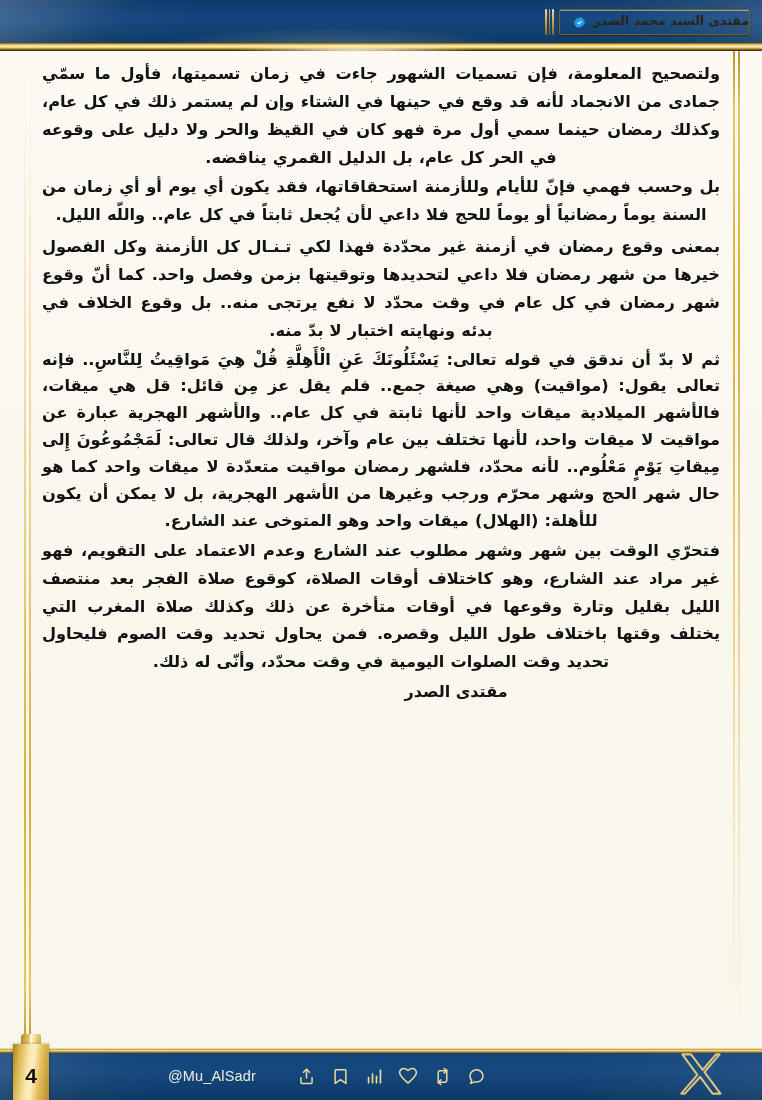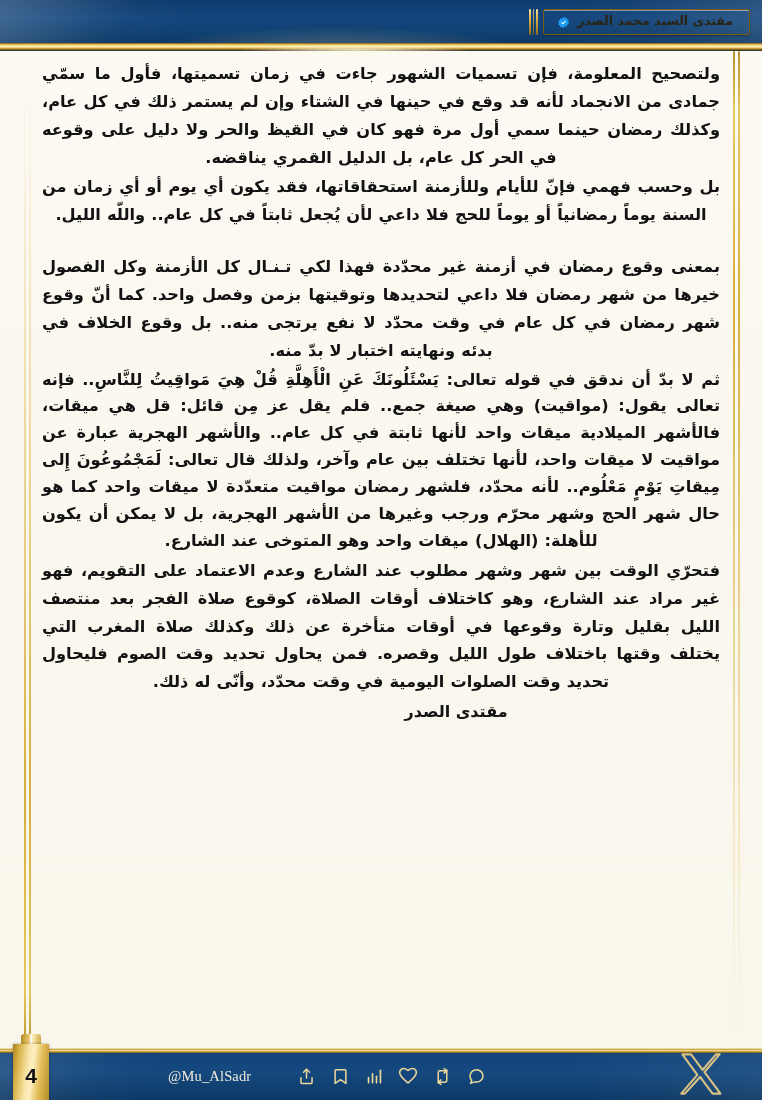--- a/index.html
+++ b/index.html
@@ -97,21 +97,21 @@
     align-items: center;
     gap: 5px;
     z-index: 9;
   }
   .badge {
     display: flex;
     align-items: center;
     justify-content: center;
     gap: 7px;
     height: 26px;
-    padding: 0 16px 0 13px;
+    padding: 0 0 0 13px;
     border-radius: 2px;
     border: 1px solid #7c5d14;
     background: linear-gradient(180deg, #e8c濃 0%, #d5a93a 0%, #f3dc93 22%, #fbeeb8 46%, #e3be57 70%, #c59b2c 100%);
     box-shadow: 0 1px 2px rgba(0,0,0,0.35), inset 0 1px 0 rgba(255,255,255,0.45);
   }
   .badge-text {
     font-family: "DejaVu Sans", sans-serif;
     font-size: 12.5px;
     font-weight: 700;
     color: #2a2414;
@@ -187,21 +187,21 @@
     font-weight: 700;
     line-height: 1.72;
     text-align: justify;
     text-align-last: center;
     direction: rtl;
     margin-bottom: 2px;
     letter-spacing: -0.1px;
     word-spacing: 0.5px;
   }
   .para.tight { line-height: 1.66; }
-  .para.gap-before { margin-top: 24px; }
+  .para.gap-before { margin-top: 4px; }
 
   .quran {
     font-weight: 700;
   }
 
   .signature {
     font-family: "DejaVu Sans", sans-serif;
     font-size: 16px;
     font-weight: 700;
     color: #131313;
@@ -241,21 +241,21 @@
     pointer-events: none;
   }
 
   .handle {
     position: absolute;
     top: 0;
     left: 168px;
     height: 48px;
     display: flex;
     align-items: center;
-    font-family: Liberation Serif, serif;
+    font-family: Liberation Sans, sans-serif;
     font-size: 14.5px;
     font-weight: 400;
     color: #f2ecdc;
     letter-spacing: 0.15px;
     direction: ltr;
     z-index: 9;
   }
 
   .actions {
     position: absolute;

